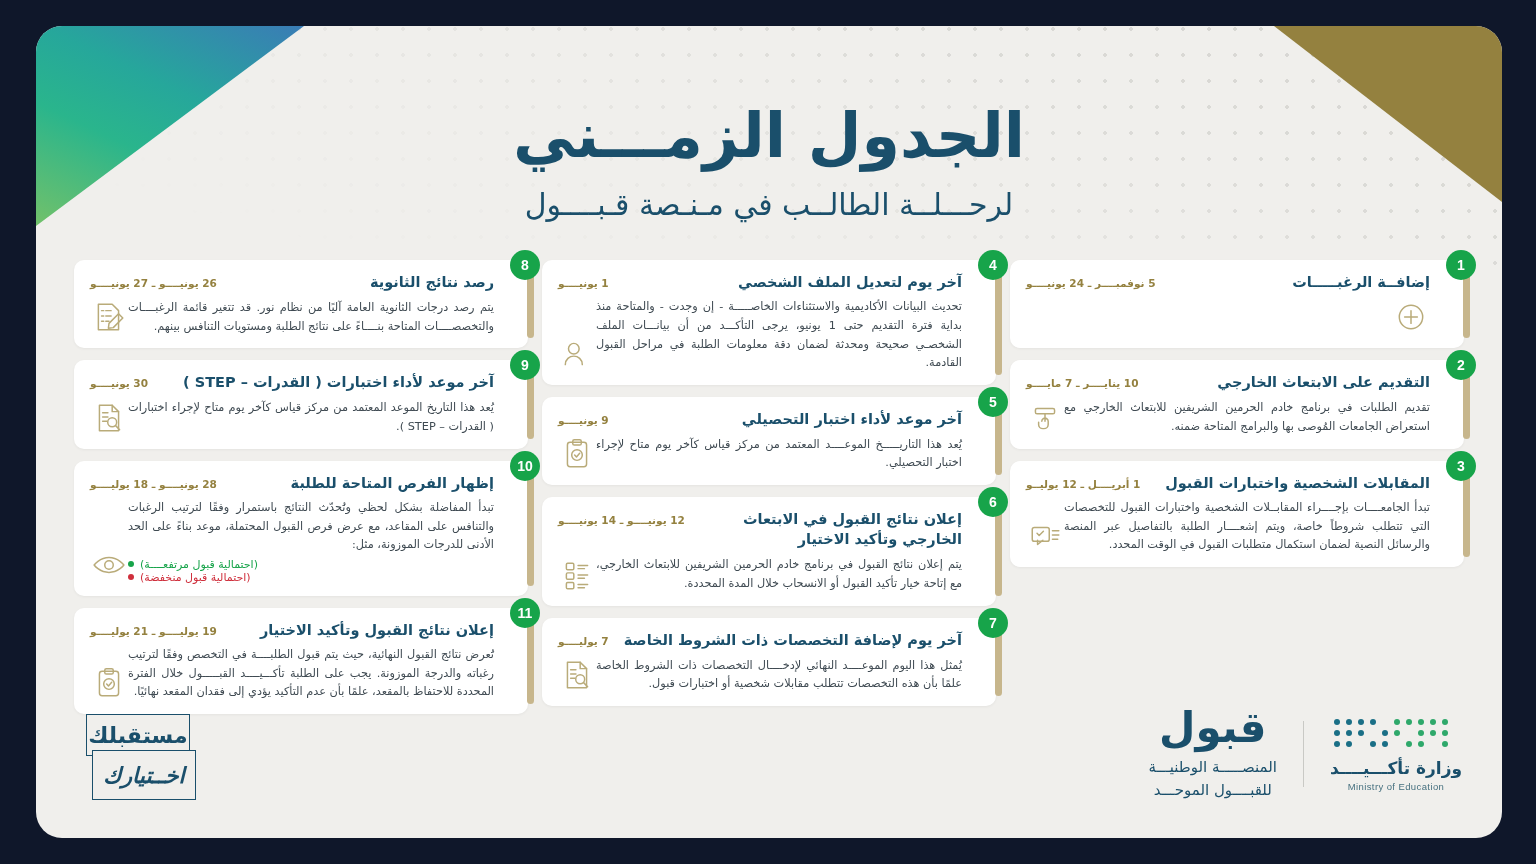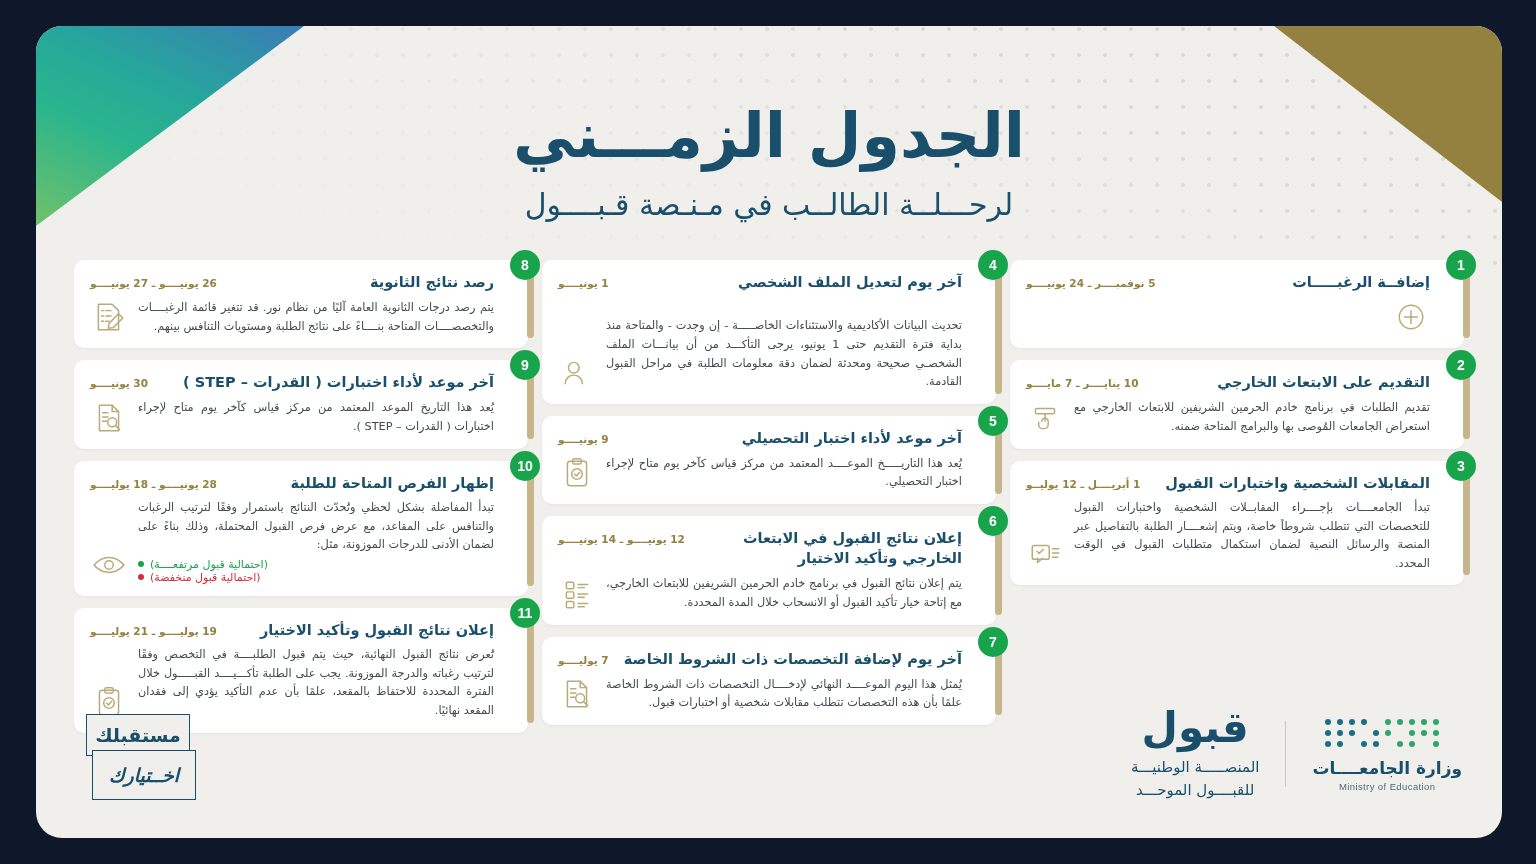--- a/index.html
+++ b/index.html
@@ -170,21 +170,21 @@
     white-space: nowrap;
     direction: rtl;
     letter-spacing: 1.4px;
     flex: 0 0 auto;
   }
 
   .card-body {
     display: flex;
     flex-direction: row;
     align-items: flex-end;
-    gap: 10px;
+    gap: 0;
     margin-top: 6px;
   }
   .card-icon {
     flex: 0 0 auto;
     width: 38px;
     height: 38px;
     color: #b9ab79;
     display: flex;
     align-items: center;
     justify-content: center;
@@ -238,21 +238,21 @@
   }
   .slogan-box {
     position: absolute;
     border: 1.6px solid #1a4f6b;
     background: #f0efec;
     display: flex;
     align-items: center;
     justify-content: center;
     color: #1a4f6b;
     font-weight: 700;
-    font-size: 19px;
+    font-size: 22px;
     letter-spacing: 0.5px;
   }
   .slogan-top   { right: 6px;  top: 0;   width: 104px; height: 42px; z-index: 1; }
   .slogan-bot   { right: 0px;  top: 36px; width: 104px; height: 50px; z-index: 2; font-style: italic; }
 
   .brand-group {
     display: flex;
     flex-direction: row;
     align-items: center;
     gap: 26px;
@@ -376,21 +376,21 @@
               <div class="card-title">آخر يوم لتعديل الملف الشخصي</div>
               <div class="card-date">1 يونيــــو</div>
             </div>
             <div class="card-body">
               <div class="card-icon">
                 <svg viewBox="0 0 32 32">
                   <circle cx="13" cy="11" r="5" fill="none" stroke="currentColor" stroke-width="1.4" stroke-linecap="round" stroke-linejoin="round"></circle>
                   <path d="M5 26c0-5 4-8 8-8s8 3 8 8" fill="none" stroke="currentColor" stroke-width="1.4" stroke-linecap="round" stroke-linejoin="round"></path>
                 </svg>
               </div>
-              <div class="card-text-wrap" style="flex:1 1 auto;order:1;margin-top:19px;">
+              <div class="card-text-wrap" style="flex:1 1 auto;order:1;">
                 <div class="card-text">تحديث البيانات الأكاديمية والاستثناءات الخاصـــــة - إن وجدت - والمتاحة منذ بداية فترة التقديم حتى 1 يونيو، يرجى التأكـــد من أن بيانـــات الملف الشخصـي صحيحة ومحدثة لضمان دقة معلومات الطلبة في مراحل القبول القادمة.</div>
               </div>
             </div>
           </div>
           <div class="card">
             <div class="badge">5</div>
             <div class="card-head">
               <div class="card-title">آخر موعد لأداء اختبار التحصيلي</div>
               <div class="card-date">9 يونيــــو</div>
             </div>
@@ -498,21 +498,21 @@
               <div class="card-date">28 يونيــــو ـ 18 يوليــــو</div>
             </div>
             <div class="card-body">
               <div class="card-icon">
                 <svg viewBox="0 0 32 32">
                   <path d="M2 16s5-7 14-7 14 7 14 7-5 7-14 7S2 16 2 16z" fill="none" stroke="currentColor" stroke-width="1.4" stroke-linecap="round" stroke-linejoin="round"></path>
                   <circle cx="16" cy="16" r="4" fill="none" stroke="currentColor" stroke-width="1.4" stroke-linecap="round" stroke-linejoin="round"></circle>
                 </svg>
               </div>
               <div class="card-text-wrap" style="flex:1 1 auto;order:1;">
-                <div class="card-text">تبدأ المفاضلة بشكل لحظي وتُحدّث النتائج باستمرار وفقًا لترتيب الرغبات والتنافس على المقاعد، مع عرض فرص القبول المحتملة، وذلك بناءً على لضمان الأدنى للدرجات الموزونة، مثل:</div>
+                <div class="card-text">تبدأ المفاضلة بشكل لحظي وتُحدّث النتائج باستمرار وفقًا لترتيب الرغبات والتنافس على المقاعد، مع عرض فرص القبول المحتملة، موعد بناءً على الحد الأدنى للدرجات الموزونة، مثل:</div>
                 <div class="legend">
                   <div class="legend-row legend-high">
                     <span class="dot"></span>
                     <span class="lbl">(احتمالية قبول مرتفعــــة)</span>
                   </div>
                   <div class="legend-row legend-low">
                     <span class="dot"></span>
                     <span class="lbl">(احتمالية قبول منخفضة)</span>
                   </div>
                 </div>
@@ -568,21 +568,21 @@
                 <circle cx="6" cy="28" r="3" fill="#1a6f86"></circle>
                   <circle cx="18" cy="28" r="3" fill="#1a6f86"></circle>
                 <circle cx="42" cy="28" r="3" fill="#1a6f86"></circle>
                   <circle cx="54" cy="28" r="3" fill="#1a6f86"></circle>
                 <circle cx="78" cy="28" r="3" fill="#2ea86a"></circle>
                   <circle cx="90" cy="28" r="3" fill="#2ea86a"></circle>
                 <circle cx="114" cy="28" r="3" fill="#2ea86a"></circle>
               </g>
             </svg>
           </div>
-          <div class="moe-ar">وزارة الجامعــــات</div>
+          <div class="moe-ar">وزارة تأكـــيــــد</div>
           <div class="moe-en">Ministry of Education</div>
         </div>
 
         <div class="brand-divider"></div>
 
         <div class="qabool">
           <div class="qabool-mark">قبول</div>
           <div class="qabool-sub">
             <div>المنصـــــة الوطنيـــة</div>
             <div>للقبــــول الموحـــد</div>

